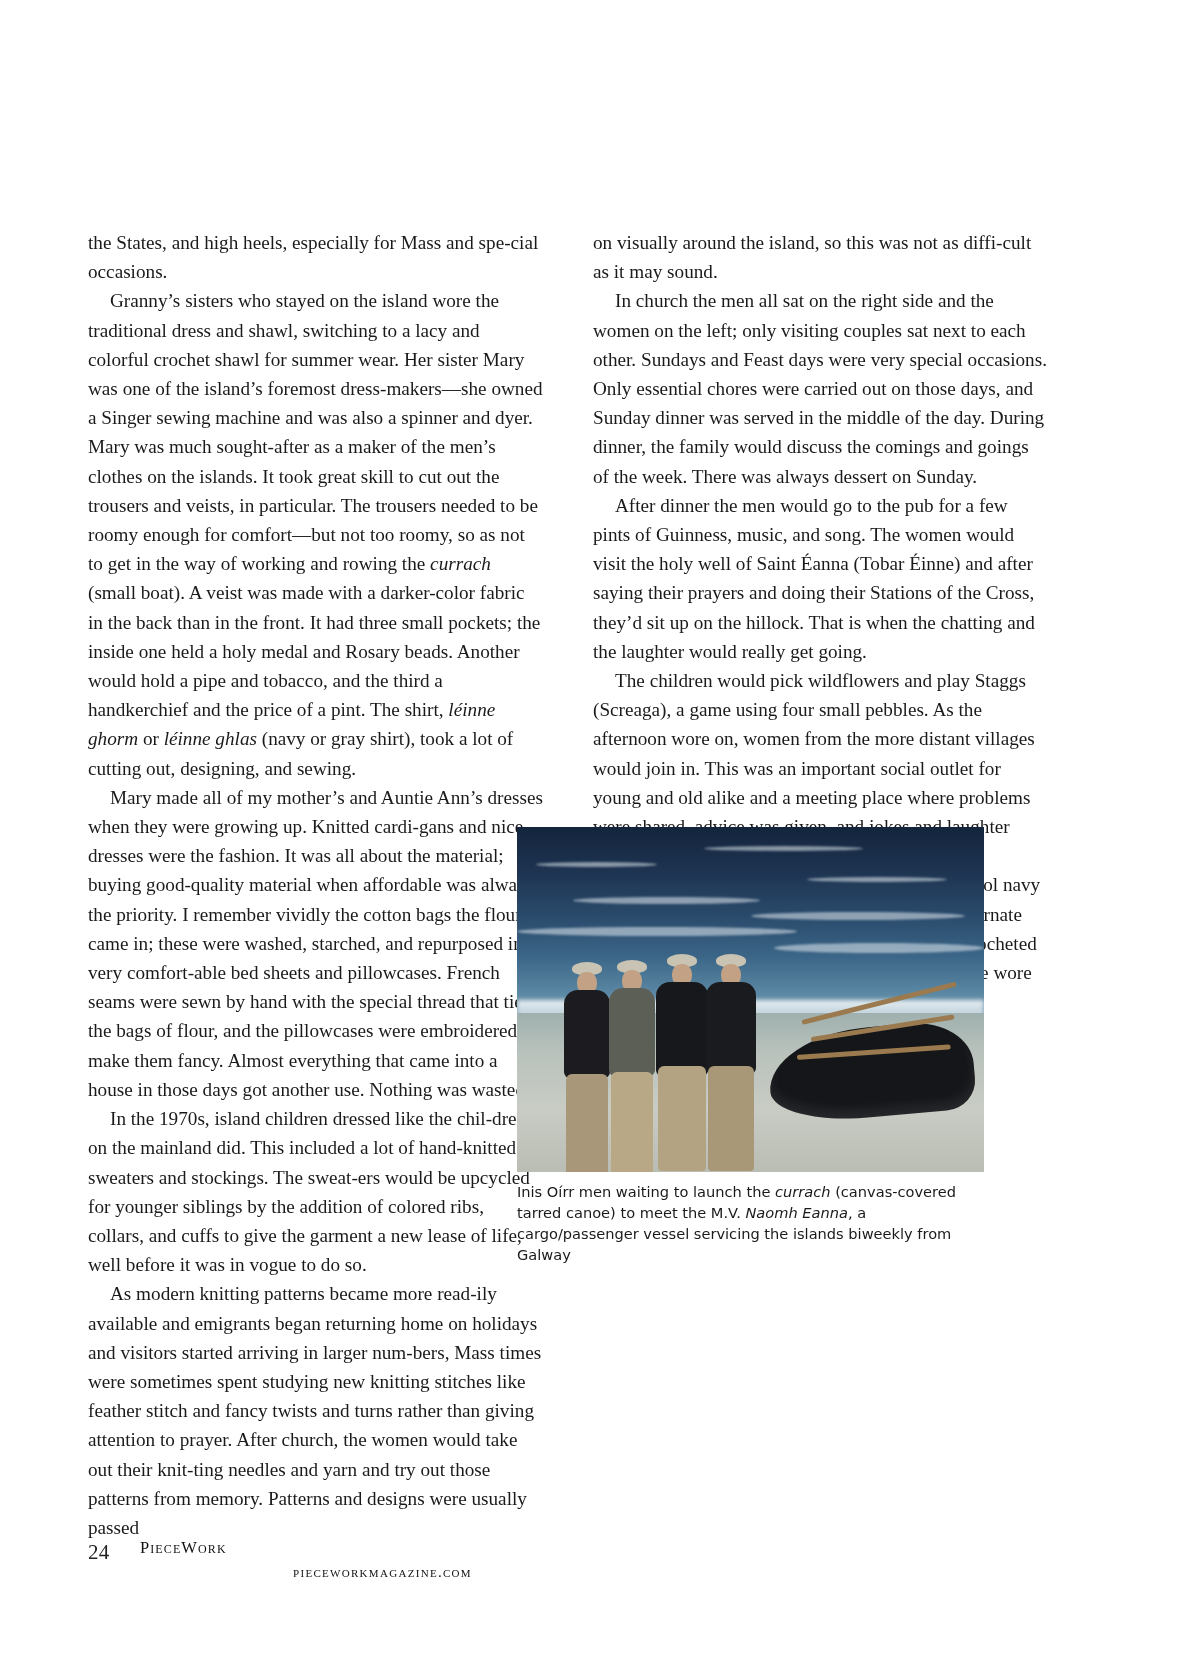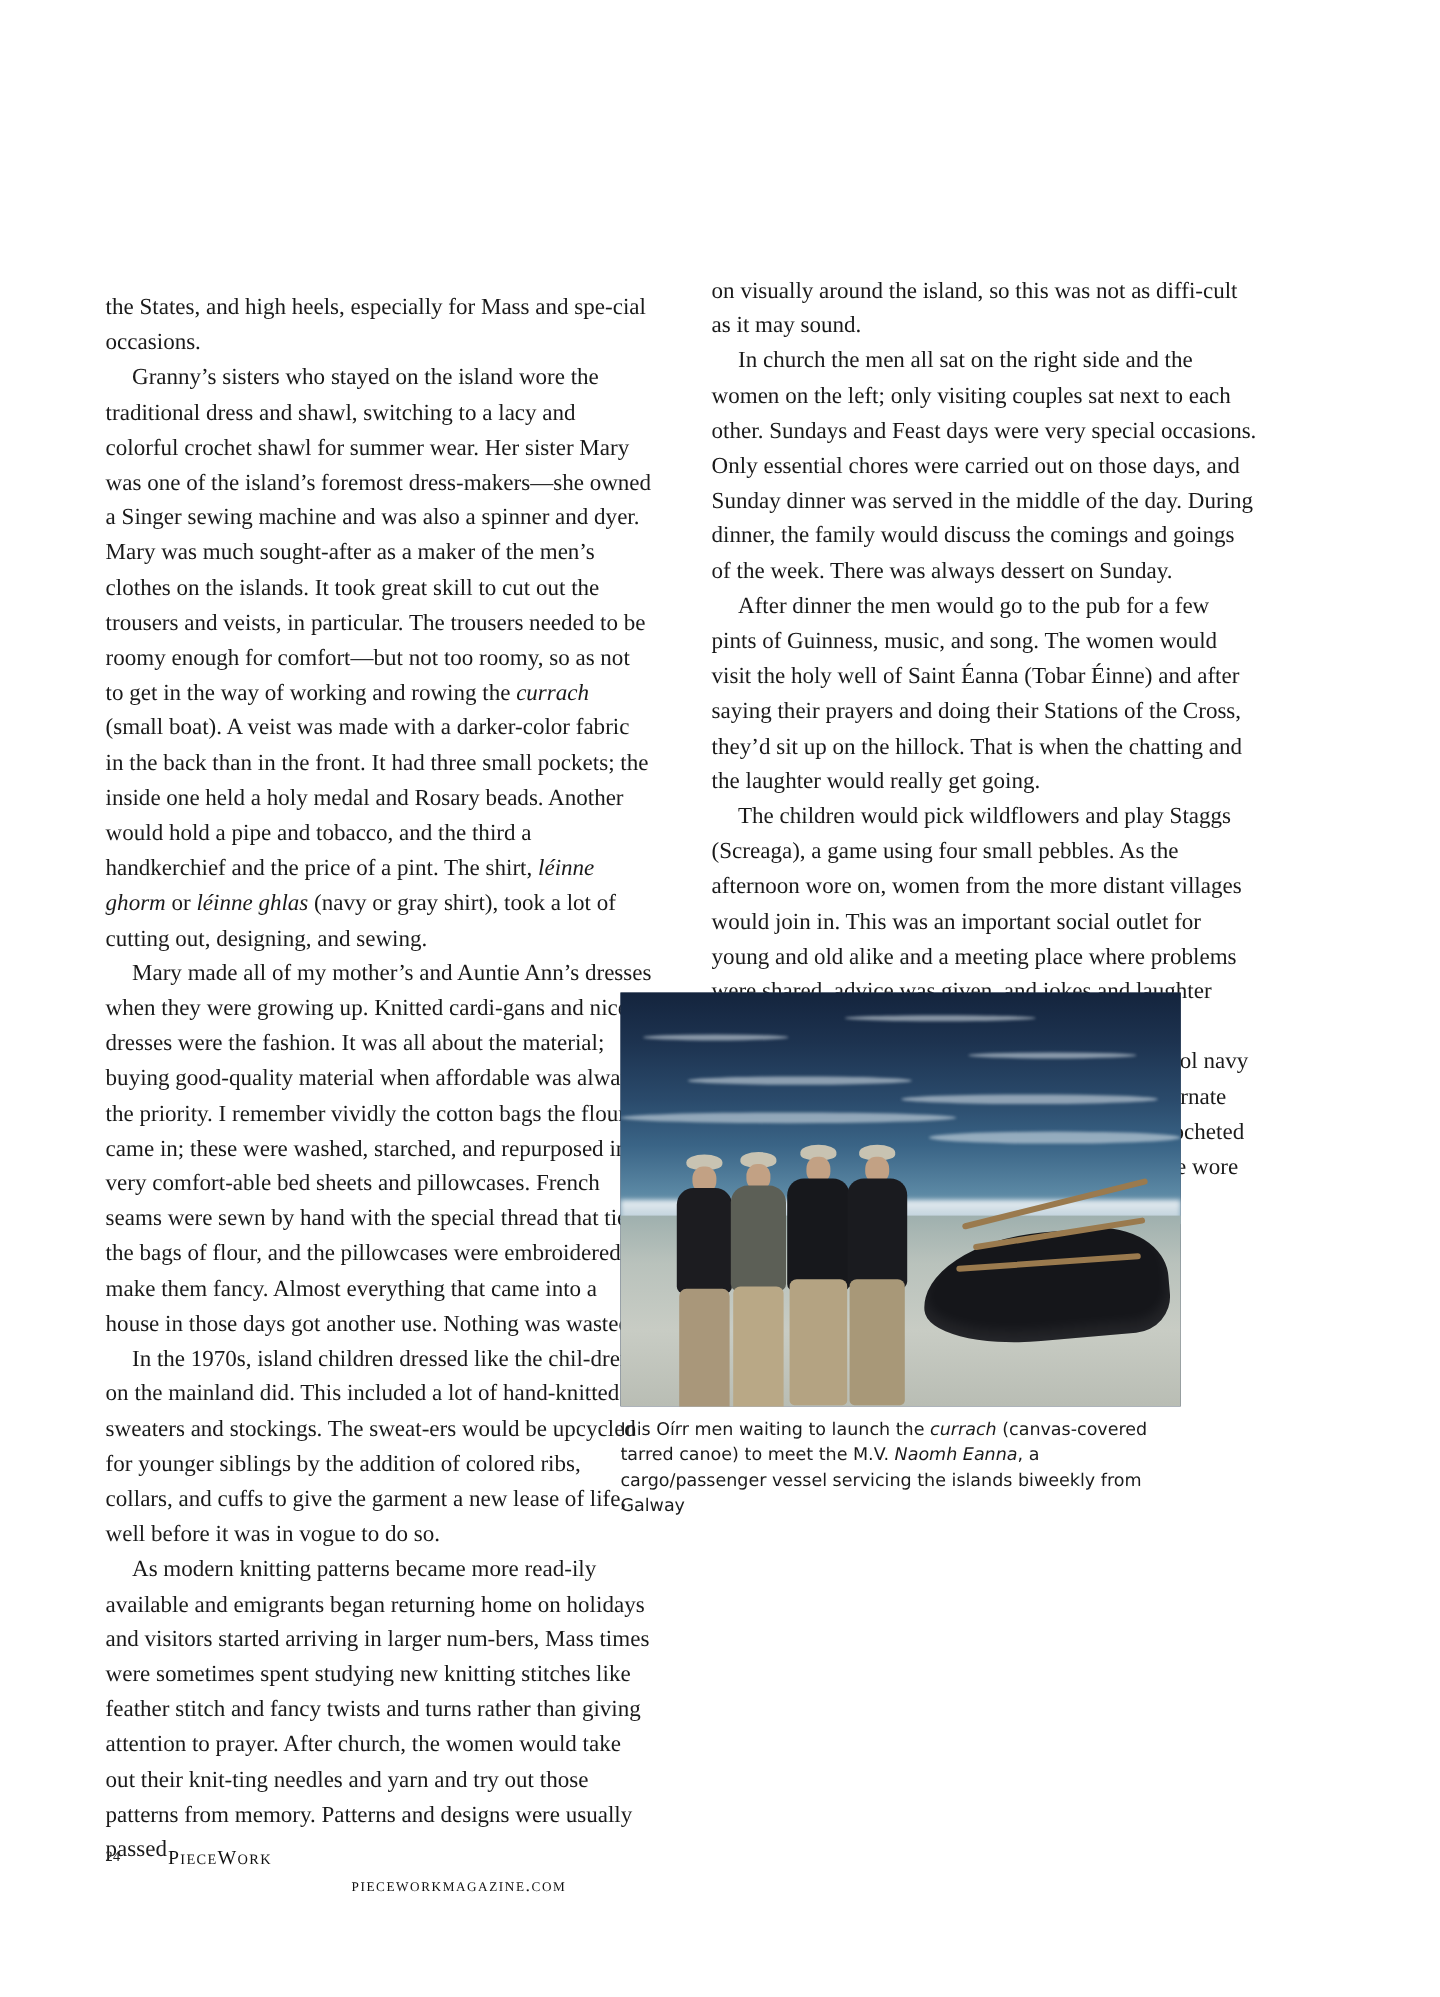--- a/index.html
+++ b/index.html
@@ -26,21 +26,21 @@
     left: 88px;
     top: 228px;
     width: 960px;
     height: 1240px;
   }
   .col {
     position: absolute;
     top: 0;
     width: 455px;
   }
-  .col-left { left: 0; margin-top: 14px; }
+  .col-left { left: 0; }
   .col-right { left: 505px; }
 
   .col p {
     margin: 0;
     font-size: 19.2px;
     line-height: 29.2px;
     text-align: left;
     text-indent: 0;
     hyphens: manual;
   }
@@ -82,21 +82,21 @@
     left: 88px;
     top: 1538px;
     width: 960px;
     height: 24px;
     font-family: "Liberation Serif", serif;
   }
   .folio {
     position: absolute;
     left: 0;
     top: 2px;
-    font-size: 12px;
+    font-size: 21px;
     color: #222;
     letter-spacing: 0.2px;
   }
   .magazine-name {
     position: absolute;
     left: 52px;
     top: 0px;
     font-size: 16.5px;
     font-variant: small-caps;
     letter-spacing: 1.1px;

